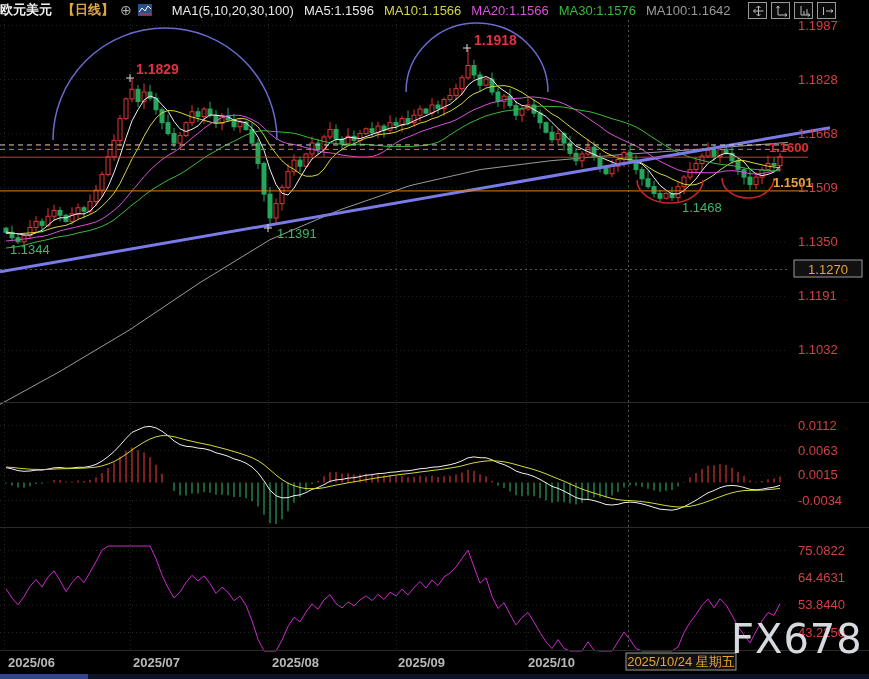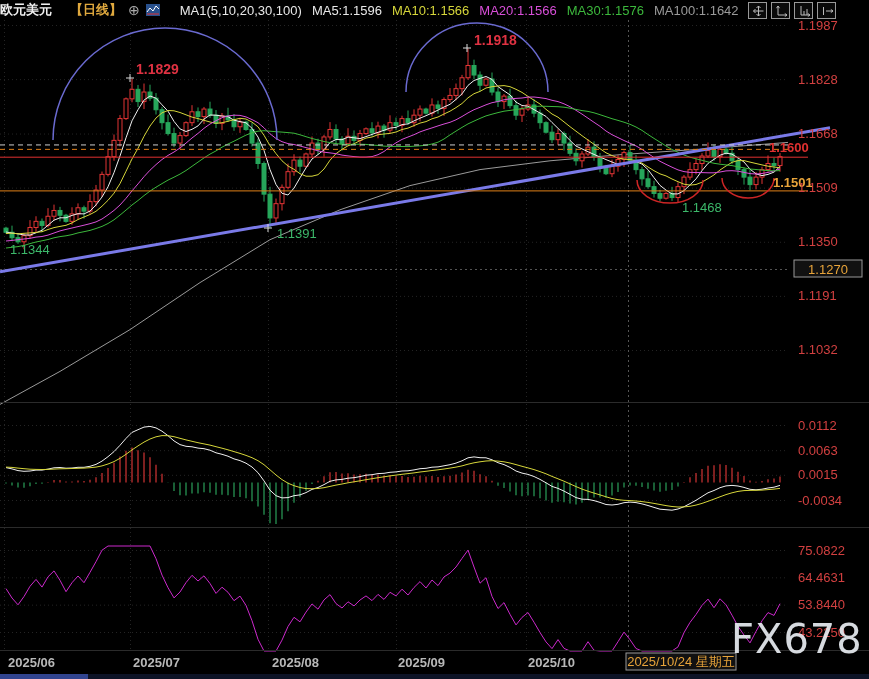--- a/index.html
+++ b/index.html
@@ -1,20 +1,20 @@
 <!DOCTYPE html>
 <html><head>
 <meta charset="utf-8">
 <style>
   html,body{margin:0;padding:0;background:#000;}
   body{width:869px;height:679px;overflow:hidden;font-family:"Liberation Sans",sans-serif;}
   .screen{position:relative;width:869px;height:679px;background:#000;}
   .hdr{position:absolute;top:0;left:0;width:869px;height:20px;display:flex;align-items:center;font-size:13px;color:#e8e8e8;z-index:5;white-space:nowrap;}
   .hdr .sym{font-weight:bold;color:#f0f0f0;}
-  .hdr .period{margin-left:18px;color:#e0a93e;font-weight:bold;}
+  .hdr .period{margin-left:10px;color:#e0a93e;font-weight:bold;}
   .hdr .cplus{margin-left:6px;color:#aaa;font-size:14px;line-height:14px;}
   .hdr .cicon{margin-left:6px;display:inline-flex;}
   .hdr .mas{margin-left:8px;color:#e8e8e8;padding-left:12px;}
   .mavals span{margin-left:10px;}
   .tools{position:absolute;left:748px;top:2px;display:flex;gap:4px;}
   .tool{width:17px;height:15px;border:1px solid #999;display:flex;align-items:center;justify-content:center;background:#0a0a0a;}
   .phdr{position:absolute;left:4px;font-size:13px;z-index:5;white-space:nowrap;}
   .phdr span{margin-right:14px;}
   .watermark{position:absolute;left:731px;top:616px;font-size:40px;color:#e9edf2;opacity:.92;letter-spacing:1px;z-index:6;font-family:"DejaVu Sans",sans-serif;}
   .bstrip{position:absolute;left:0;top:674px;width:869px;height:5px;background:#0d1326;z-index:4;}

